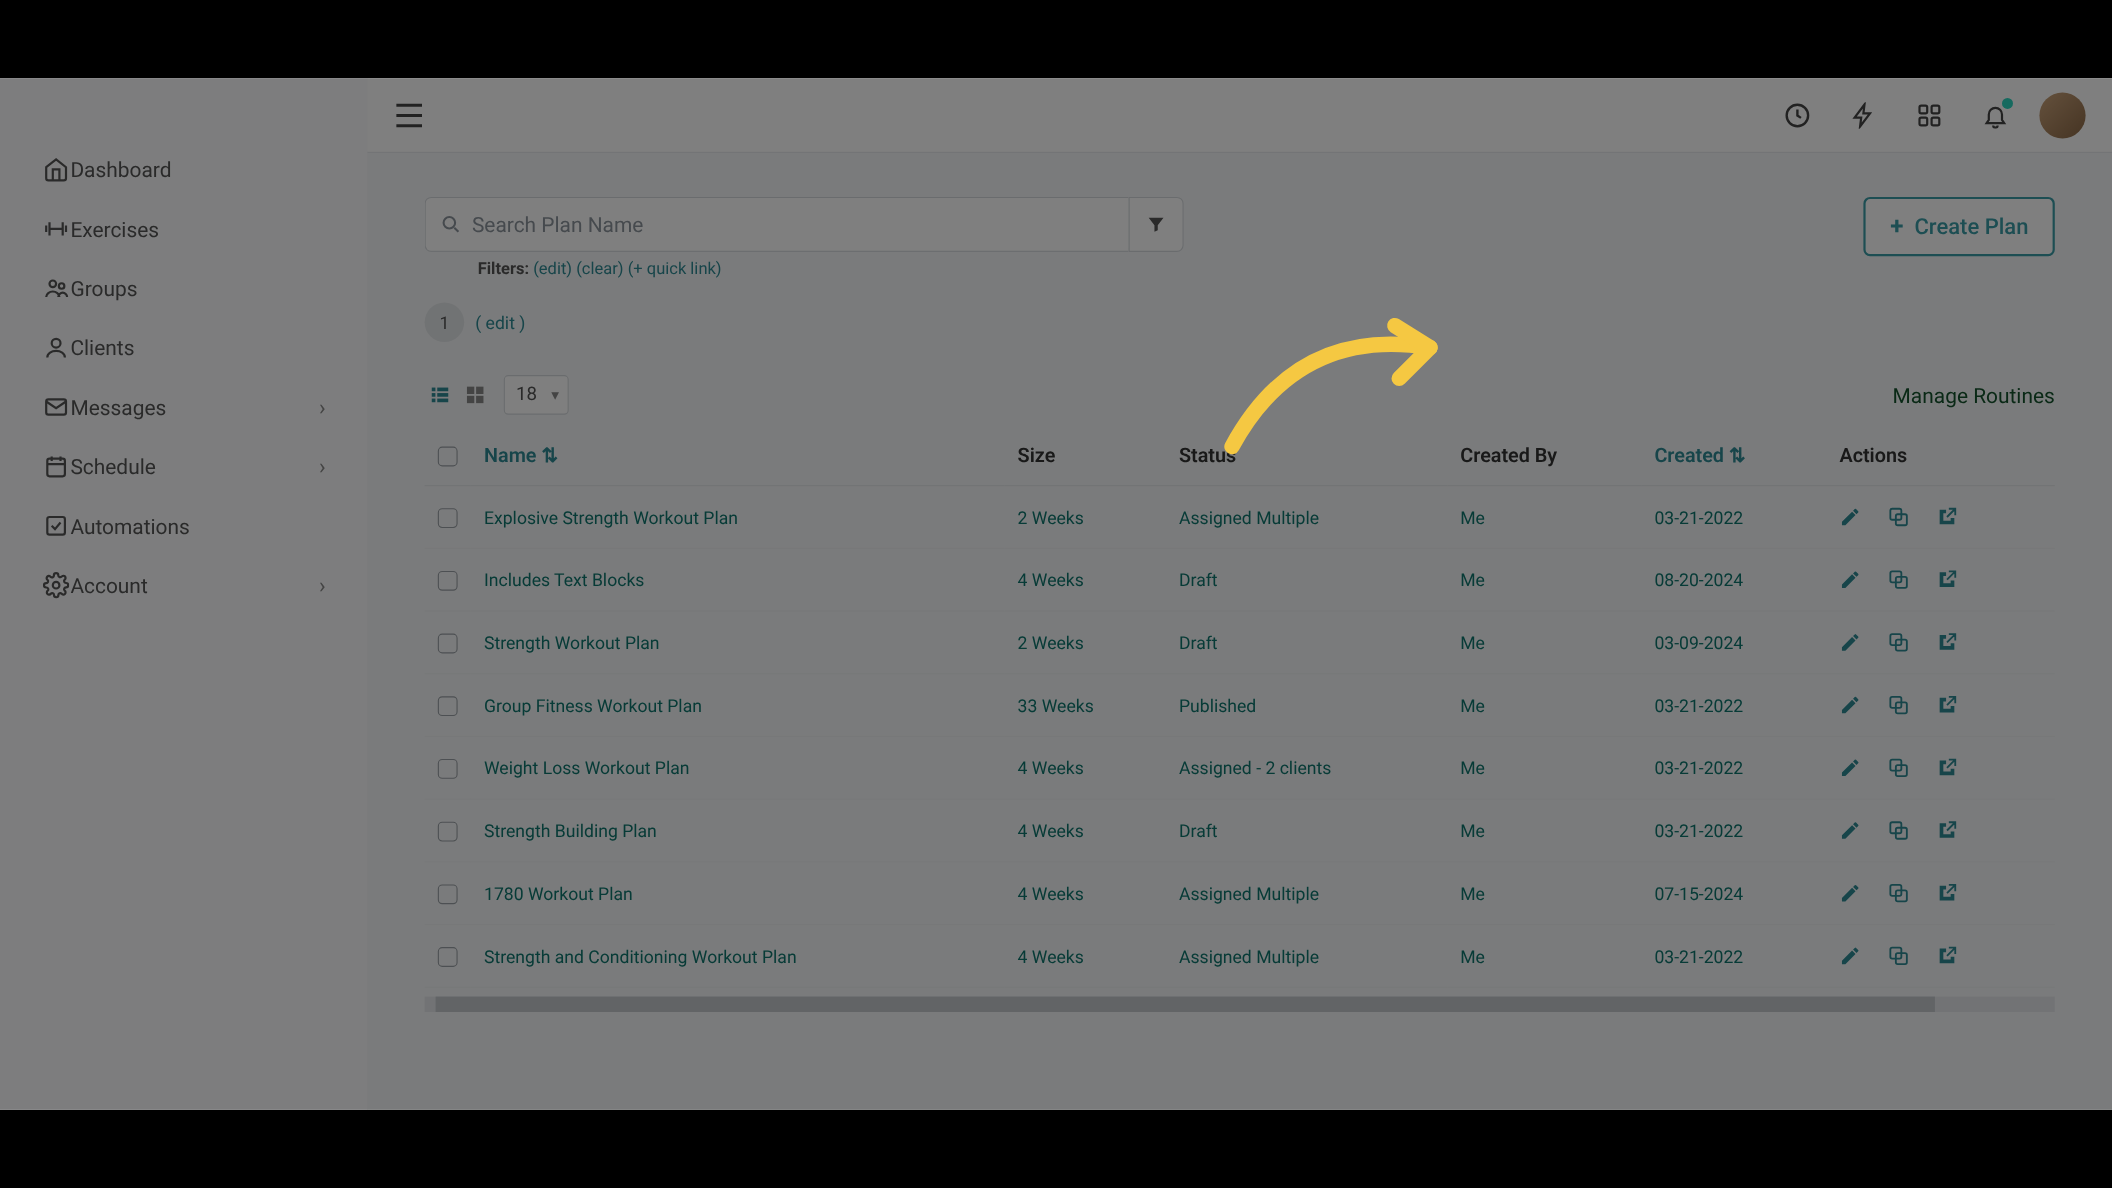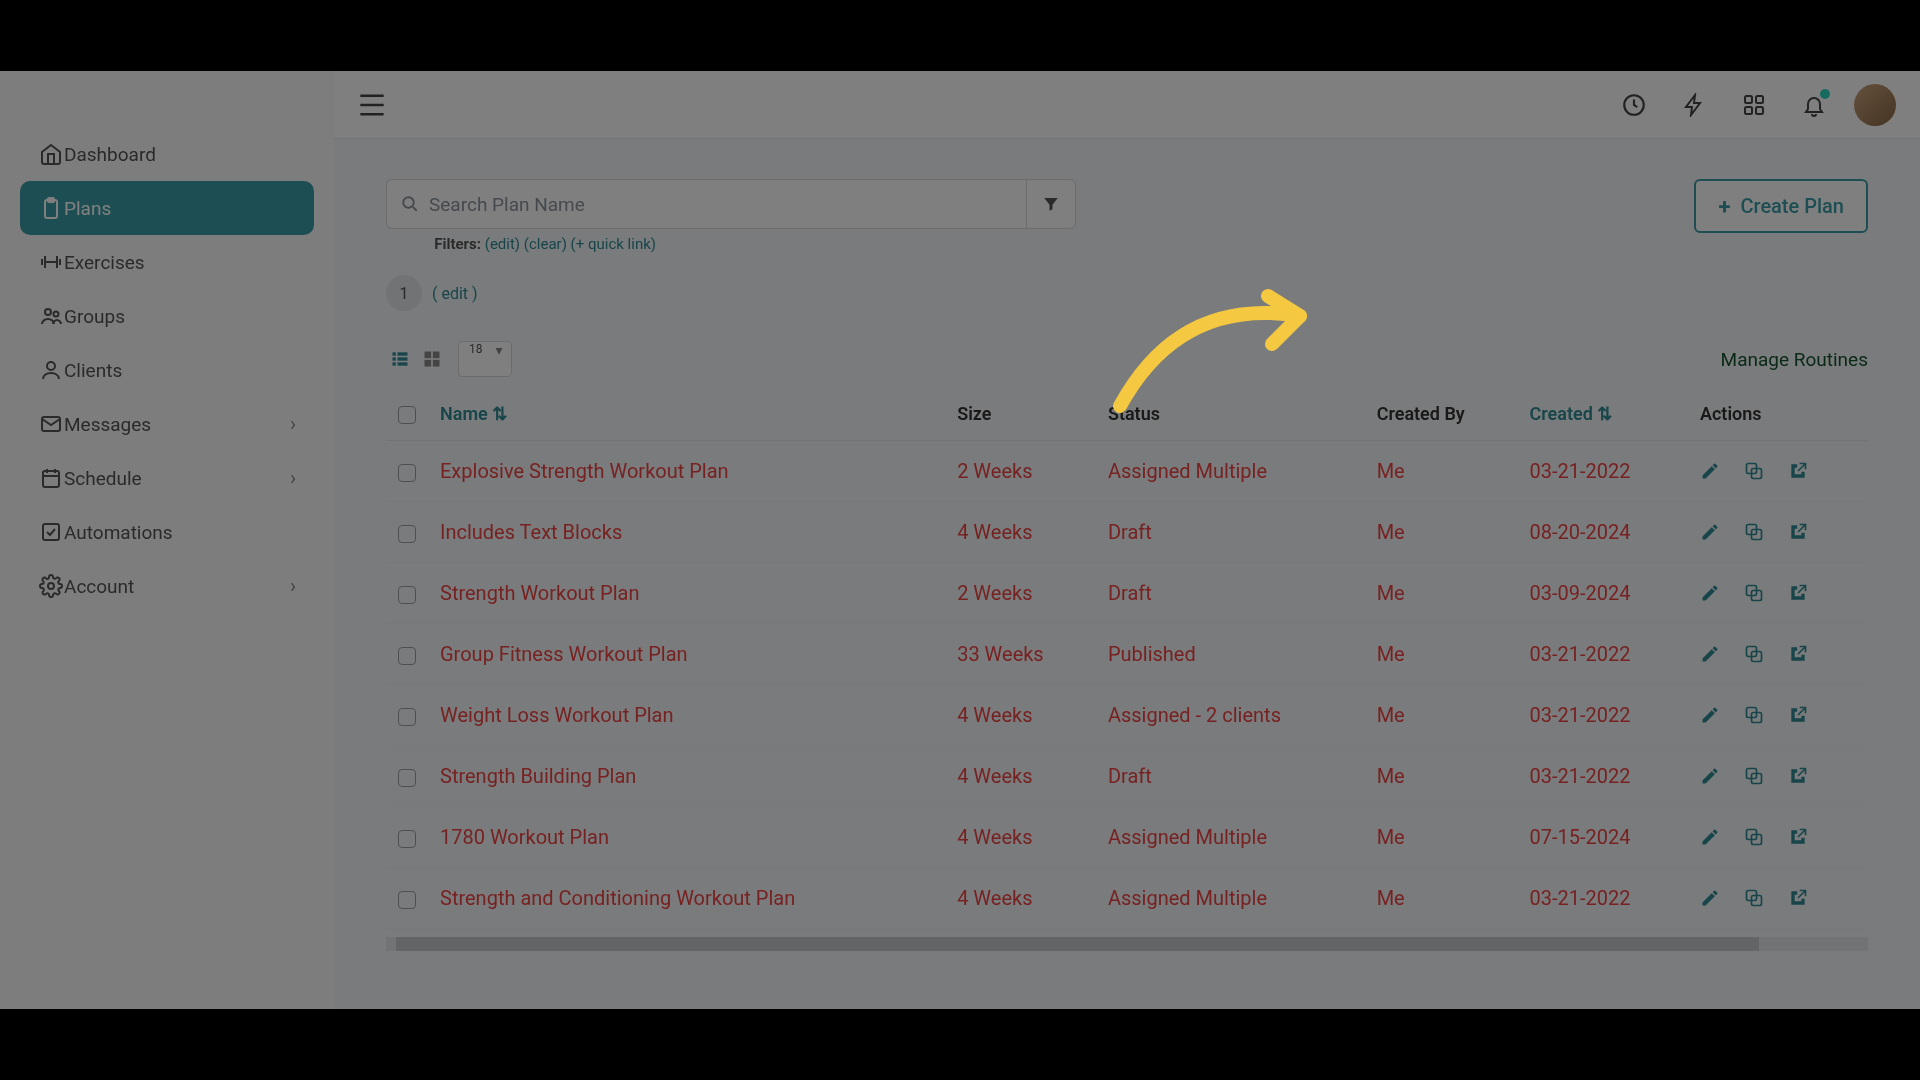--- a/index.html
+++ b/index.html
@@ -27,27 +27,27 @@
 .filterbtn { width: 50px; height: 50px; border: 1px solid #d5d9dd; border-radius: 0 6px 6px 0; background: #fff; display: flex; align-items: center; justify-content: center; cursor: pointer; color: #555; }
 .create-btn { margin-left: auto; height: 54px; border: 2px solid #3a9ca6; border-radius: 6px; background: #fff; color: #3a9ca6; font-size: 20px; font-weight: 500; padding: 0 22px; display: flex; align-items: center; gap: 10px; cursor: pointer; }
 .filtersline { text-align: right; padding-right: 420px; margin-top: 6px; font-size: 15px; color: #555; }
 .filtersline a { color: #2f8a94; text-decoration: none; }
 .tag-row { margin-top: 22px; display: flex; align-items: center; gap: 10px; }
 .tag-circle { width: 36px; height: 36px; border-radius: 50%; background: #e3e6e9; display: flex; align-items: center; justify-content: center; font-size: 16px; color: #555; }
 .edit-link { font-size: 16px; color: #2f8a94; }
 .viewrow { margin-top: 30px; display: flex; align-items: center; }
 .viewbtn { width: 28px; height: 28px; display: inline-flex; align-items: center; justify-content: center; color: #888; cursor: pointer; margin-right: 4px; }
 .viewbtn.active { color: #2f8a94; }
-.pagesize { height: 36px; border: 1px solid #d5d9dd; border-radius: 4px; padding: 0 28px 0 10px; background: #fff; font-size: 12px; color: #555; position: relative; display: inline-flex; margin-left: 8px; cursor: pointer; }
+.pagesize { height: 36px; border: 1px solid #d5d9dd; border-radius: 4px; padding: 0 28px 0 10px; background: #fff; font-size: 17px; color: #555; position: relative; display: inline-flex; align-items: center; margin-left: 8px; cursor: pointer; }
 .pagesize::after { content: "▾"; position: absolute; right: 8px; color: #888; font-size: 14px; }
 .manage { margin-left: auto; color: #14532d; font-size: 19px; cursor: pointer; }
 table { width: 100%; border-collapse: collapse; margin-top: 10px; }
 thead th { text-align: left; font-weight: 600; font-size: 18px; color: #333; padding: 16px 12px; border-bottom: 1px solid #e3e6e9; }
 thead th.sortable { color: #2f8a94; cursor: pointer; }
-tbody td { padding: 18px 12px; font-size: 20px; color: #ef4444; border-bottom: 1px solid #eef0f2; }
+tbody td { padding: 18px 12px; font-size: 16px; color: #0f766e; border-bottom: 1px solid #eef0f2; }
 .chk { width: 18px; height: 18px; border: 1.5px solid #9aa0a6; border-radius: 4px; display: inline-block; vertical-align: middle; cursor: pointer; }
 .actions { display: flex; gap: 24px; }
 .aicon { color: #2f8a94; cursor: pointer; }
 .scrollbar-bottom { height: 14px; background: #e5e7eb; border-radius: 0; position: relative; margin-top: 8px; }
 .scrollbar-thumb { position: absolute; left: 10px; width: 92%; height: 100%; background: #c4c8cd; border-radius: 0; }
 
 
 .dim-overlay { position: absolute; inset: 0; background: rgba(0,0,0,0.5); z-index: 50; pointer-events: none; }
 .dropdown-highlight { position: absolute; top: 193px; left: 1335px; z-index: 60; }
 .dropdown-border { padding: 10px; background: #f5c842; border-radius: 6px; }
@@ -68,29 +68,20 @@
 
   <nav class="sidebar">
     <div class="sidebar-item">
       <span class="sidebar-ico">
         <svg width="24" height="24" viewBox="0 0 24 24" fill="none" stroke="currentColor" stroke-width="2">
             <path d="M3 10l9-7 9 7v10a2 2 0 0 1-2 2H5a2 2 0 0 1-2-2V10z"></path>
             <path d="M9 22V12h6v10"></path>
           </svg>
       </span>
       <span>Dashboard</span>
-    </div>
-    <div class="sidebar-item active">
-      <span class="sidebar-ico">
-        <svg width="24" height="24" viewBox="0 0 24 24" fill="none" stroke="currentColor" stroke-width="2">
-            <rect x="6" y="4" width="12" height="18" rx="2"></rect>
-            <rect x="9" y="2" width="6" height="4" rx="1"></rect>
-          </svg>
-      </span>
-      <span>Plans</span>
     </div>
     <div class="sidebar-item">
       <span class="sidebar-ico">
         <svg width="24" height="24" viewBox="0 0 24 24" fill="none" stroke="currentColor" stroke-width="2">
             <path d="M6 6v12M18 6v12M3 9v6M21 9v6M6 12h12"></path>
           </svg>
       </span>
       <span>Exercises</span>
     </div>
     <div class="sidebar-item">

